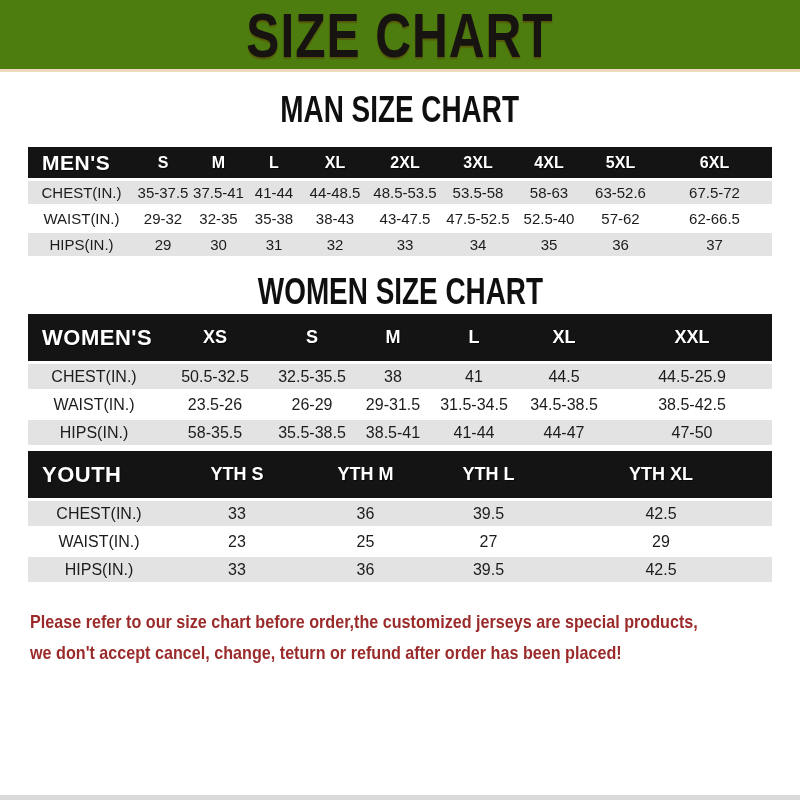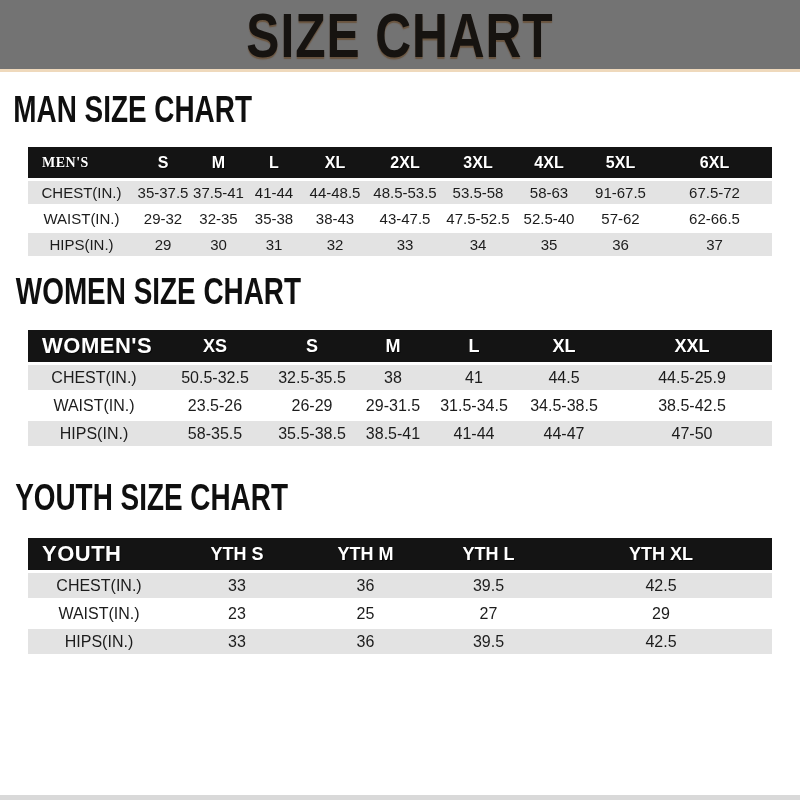--- a/index.html
+++ b/index.html
@@ -3,59 +3,59 @@
 <meta charset="utf-8">
 <style>
   html,body{margin:0;padding:0;}
   body{
     width:800px;height:800px;overflow:hidden;background:#ffffff;
     font-family:"Liberation Sans",sans-serif;color:#1c1c1c;
     position:relative;
   }
   
   .banner{
-    height:69px;background:#737373;border-bottom:3px solid #EFD9BC;
+    height:69px;background:#4d7c0f;border-bottom:3px solid #EFD9BC;
     display:flex;align-items:center;justify-content:center;
   }
   .banner h1{
     margin:0;font-size:54px;font-weight:bold;color:#161310;
     letter-spacing:1px;white-space:nowrap;
   }
   .banner h1 .cond{
     display:inline-block;transform:scale(0.92,1.16);transform-origin:50% 55%;
     text-shadow:0 2px 1px rgba(96,48,2,0.45);
   }
   
   h2.section-title{
-    margin:0;text-align:left;font-size:31px;line-height:36px;
+    margin:0;text-align:center;font-size:31px;line-height:36px;
     font-weight:bold;color:#0f0f0f;white-space:nowrap;text-decoration:underline;
   }
   h2.section-title .cond{
     display:inline-block;transform:scale(0.9,1.18);transform-origin:50% 55%;
     letter-spacing:0px;
   }
   #men-title{margin-top:21px;margin-bottom:15px;}
-  #women-title{margin-top:16px;margin-bottom:16px;}
+  #women-title{margin-top:16px;}
   #youth-title{margin-top:32px;margin-bottom:18px;}
   
   table.size-table{
     width:744px;margin:0 auto;table-layout:fixed;
     border-collapse:separate;border-spacing:0 3px;
   }
   table.size-table thead th{
     background:#141414;color:#ffffff;font-weight:bold;
     text-align:center;vertical-align:middle;padding:0;
     text-shadow:1px 1px 0 rgba(0,0,0,0.6);
   }
   table.size-table thead th:first-child{
     text-align:left;padding-left:14px;letter-spacing:0.5px;
   }
   .table-men thead th{height:31px;font-size:16px;}
-  .table-men thead th:first-child{font-size:14px;font-family:Liberation Serif, serif;}
-  .table-women thead th,.table-youth thead th{height:32px;font-size:18px;}
+  .table-men thead th:first-child{font-size:21px;}
+  .table-women thead th,.table-youth thead th{height:47px;font-size:18px;}
   .table-women thead th:first-child,.table-youth thead th:first-child{font-size:22px;}
   table.size-table tbody tr:nth-child(odd){background:#E3E3E3;}
   table.size-table tbody tr:nth-child(even){background:#FFFFFF;}
   table.size-table tbody th,
   table.size-table tbody td{
     font-weight:normal;text-align:center;vertical-align:middle;
     color:#1c1c1c;padding:0;
   }
   .table-men tbody tr{height:23px;}
   .table-men tbody th,.table-men tbody td{font-size:15px;}
@@ -118,21 +118,21 @@
       <tbody>
         <tr>
           <th>CHEST(IN.)</th>
           <td>35-37.5</td>
           <td>37.5-41</td>
           <td>41-44</td>
           <td>44-48.5</td>
           <td>48.5-53.5</td>
           <td>53.5-58</td>
           <td>58-63</td>
-          <td>91-67.5</td>
+          <td>63-52.6</td>
           <td>67.5-72</td>
         </tr>
         <tr>
           <th>WAIST(IN.)</th>
           <td>29-32</td>
           <td>32-35</td>
           <td>35-38</td>
           <td>38-43</td>
           <td>43-47.5</td>
           <td>47.5-52.5</td>
@@ -205,21 +205,20 @@
           <td>38.5-41</td>
           <td>41-44</td>
           <td>44-47</td>
           <td>47-50</td>
         </tr>
       </tbody>
     </table>
 </section>
 
 <section>
-  <h2 class="section-title" id="youth-title"><span class="cond">YOUTH SIZE CHART</span></h2>
   <table class="size-table table-youth">
       <colgroup>
         <col style="width: 142px;">
         <col style="width: 134px;">
         <col style="width: 123px;">
         <col style="width: 123px;">
         <col style="width: 222px;">
       </colgroup>
       <thead>
         <tr>
@@ -250,15 +249,17 @@
           <td>33</td>
           <td>36</td>
           <td>39.5</td>
           <td>42.5</td>
         </tr>
       </tbody>
     </table>
 </section>
 
 <footer class="disclaimer">
+  <p><span class="cond">Please refer to our size chart before order,the customized jerseys are special products,</span></p>
+  <p><span class="cond">we don't accept cancel, change, teturn or refund after order has been placed!</span></p>
 </footer>
 
 <div class="bottom-edge"></div>
 
 </body></html>

